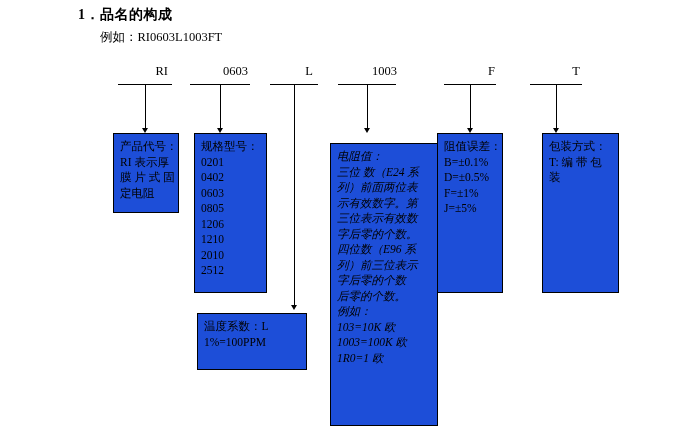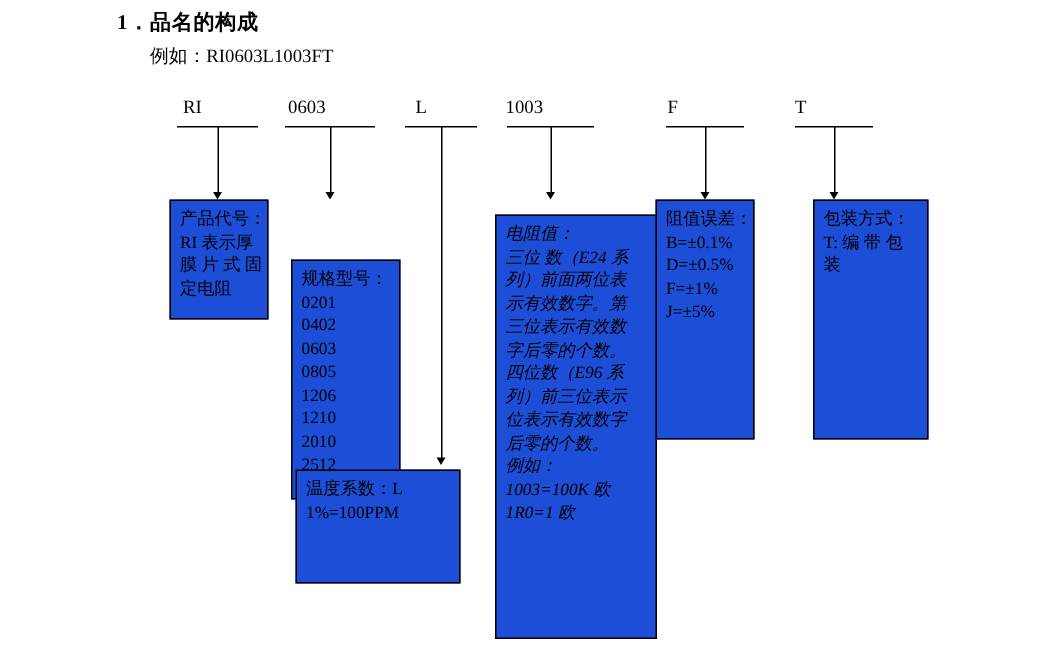--- a/index.html
+++ b/index.html
@@ -31,21 +31,21 @@
   .example-line {
     position: absolute;
     left: 100px;
     top: 29px;
     font-size: 12.5px;
   }
   
   .code-label {
     position: absolute;
     font-size: 12.5px;
-    text-align: left;
+    text-align: right;
     white-space: nowrap;
   }
   
   .hrule {
     position: absolute;
     height: 0;
     border-top: 1px solid #000;
   }
   
   .vline {
@@ -123,49 +123,50 @@
   <div class="vline" style="left:556px; top:84px; height:45px;"></div>
   <div class="arrow" style="left:553px; top:128px;"></div>
 
   <div class="box" style="left:113px; top:133px; width:66px; height:80px;">
     <span class="ln">产品代号：</span>
     <span class="ln">RI 表示厚</span>
     <span class="ln">膜 片 式 固</span>
     <span class="ln">定电阻</span>
   </div>
 
-  <div class="box" style="left:194px; top:133px; width:73px; height:160px;margin-top:40px;">
+  <div class="box" style="left:194px; top:133px; width:73px; height:160px;">
     <span class="ln">规格型号：</span>
     <span class="ln">0201</span>
     <span class="ln">0402</span>
     <span class="ln">0603</span>
     <span class="ln">0805</span>
     <span class="ln">1206</span>
     <span class="ln">1210</span>
     <span class="ln">2010</span>
     <span class="ln">2512</span>
   </div>
 
-  <div class="box" style="left:197px; top:313px; width:110px; height:76px;">
+  <div class="box" style="left:197px; top:313px; width:110px; height:57px;">
     <span class="ln">温度系数：L</span>
     <span class="ln">1%=100PPM</span>
   </div>
 
   <div class="box" style="left:330px; top:143px; width:108px; height:283px;font-style:italic;">
     <span class="ln">电阻值：</span>
     <span class="ln">三位 数（E24 系</span>
     <span class="ln">列）前面两位表</span>
     <span class="ln">示有效数字。第</span>
     <span class="ln">三位表示有效数</span>
     <span class="ln">字后零的个数。</span>
     <span class="ln">四位数（E96 系</span>
     <span class="ln">列）前三位表示</span>
-    <span class="ln">位表示有效数字</span>
+    <span class="ln">字后零的个数</span>
     <span class="ln">后零的个数。</span>
     <span class="ln">例如：</span>
+    <span class="ln">103=10K 欧</span>
     <span class="ln">1003=100K 欧</span>
     <span class="ln">1R0=1 欧</span>
   </div>
 
   <div class="box" style="left:437px; top:133px; width:66px; height:160px;">
     <span class="ln">阻值误差：</span>
     <span class="ln">B=±0.1%</span>
     <span class="ln">D=±0.5%</span>
     <span class="ln">F=±1%</span>
     <span class="ln">J=±5%</span>

